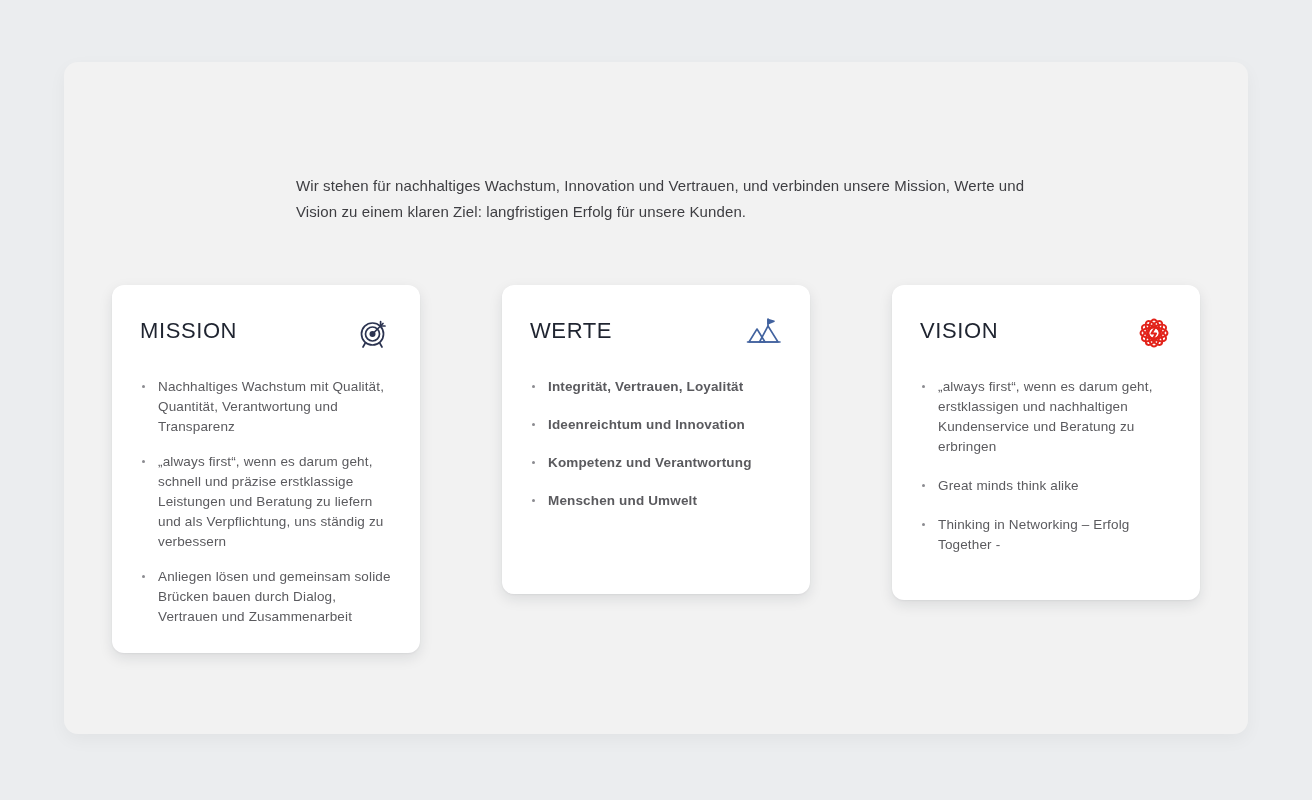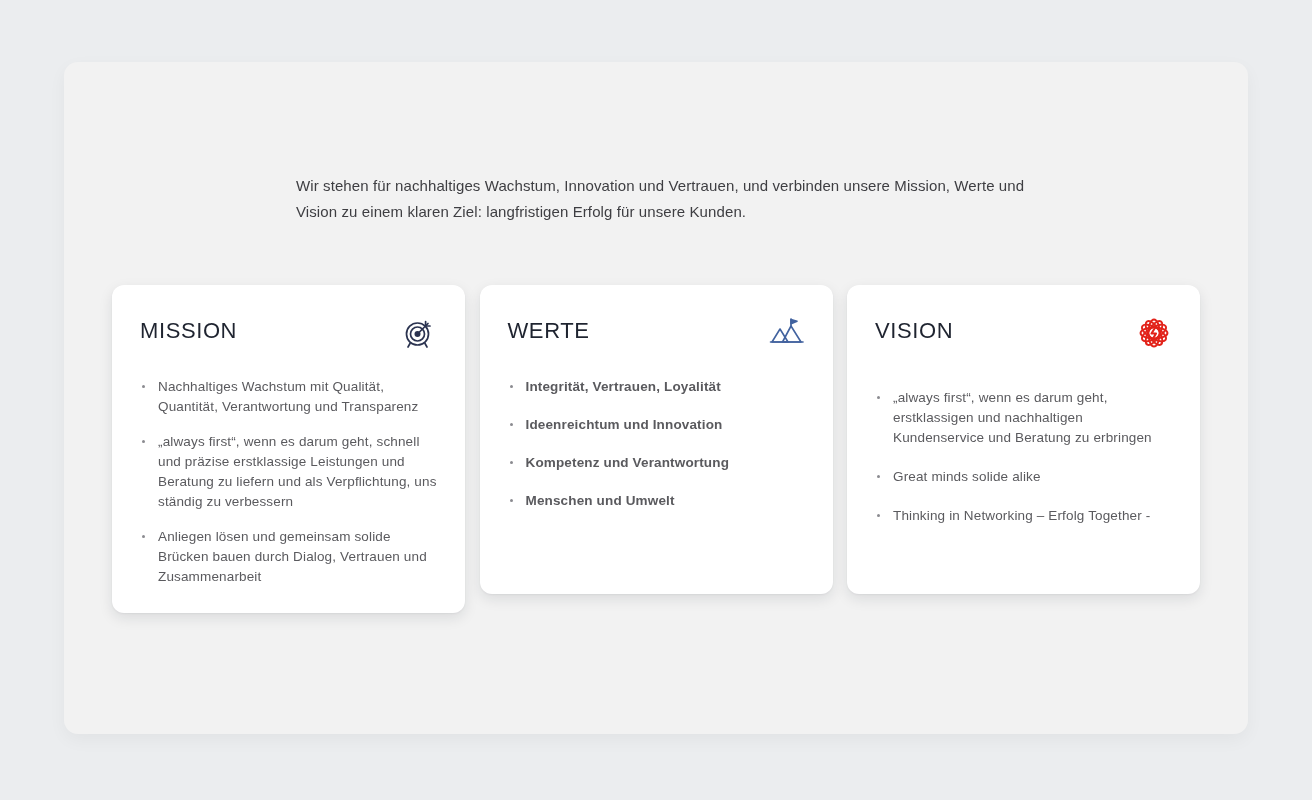--- a/index.html
+++ b/index.html
@@ -55,21 +55,21 @@
     display: flex;
     justify-content: space-between;
     align-items: flex-start;
   }
 
   .card {
     background: #ffffff;
     border-radius: 12px;
     box-shadow: 0 5px 14px rgba(24,28,38,0.10),
                 0 1px 2px rgba(24,28,38,0.05);
-    width: 353px;
+    width: 308px;
     box-sizing: border-box;
     padding: 30px 28px 26px 28px;
     min-height: 309px;
     display: flex;
     flex-direction: column;
   }
 
   .card-head {
     display: flex;
     align-items: flex-start;
@@ -116,21 +116,21 @@
     left: 2px;
     top: 8px;
     width: 3px;
     height: 3px;
     border-radius: 50%;
     background: #8b8b90;
   }
 
   
   .card--werte .bullets li { margin-bottom: 18px; font-weight: bold; }
-  .card--vision .bullets li { margin-bottom: 19px; margin-top: 11px; }
+  .card--vision .bullets li { margin-bottom: 19px; }
 </style>
 </head>
 <body>
 
 <div class="stage">
 
   <div class="panel">
 
     <p class="intro">Wir stehen für nachhaltiges Wachstum, Innovation und Vertrauen, und verbinden unsere Mission, Werte und Vision zu einem klaren Ziel: langfristigen Erfolg für unsere Kunden.</p>
 
@@ -217,21 +217,21 @@
             </svg>
           </span>
         </div>
         <ul class="bullets">
           <li>
             <span class="dot"></span>
             <span>„always first“, wenn es darum geht, erstklassigen und nachhaltigen Kundenservice und Beratung zu erbringen</span>
           </li>
           <li>
             <span class="dot"></span>
-            <span>Great minds solide alike</span>
+            <span>Great minds think alike</span>
           </li>
           <li>
             <span class="dot"></span>
             <span>Thinking in Networking – Erfolg Together -</span>
           </li>
         </ul>
       </div>
 
     </div>
   </div>

